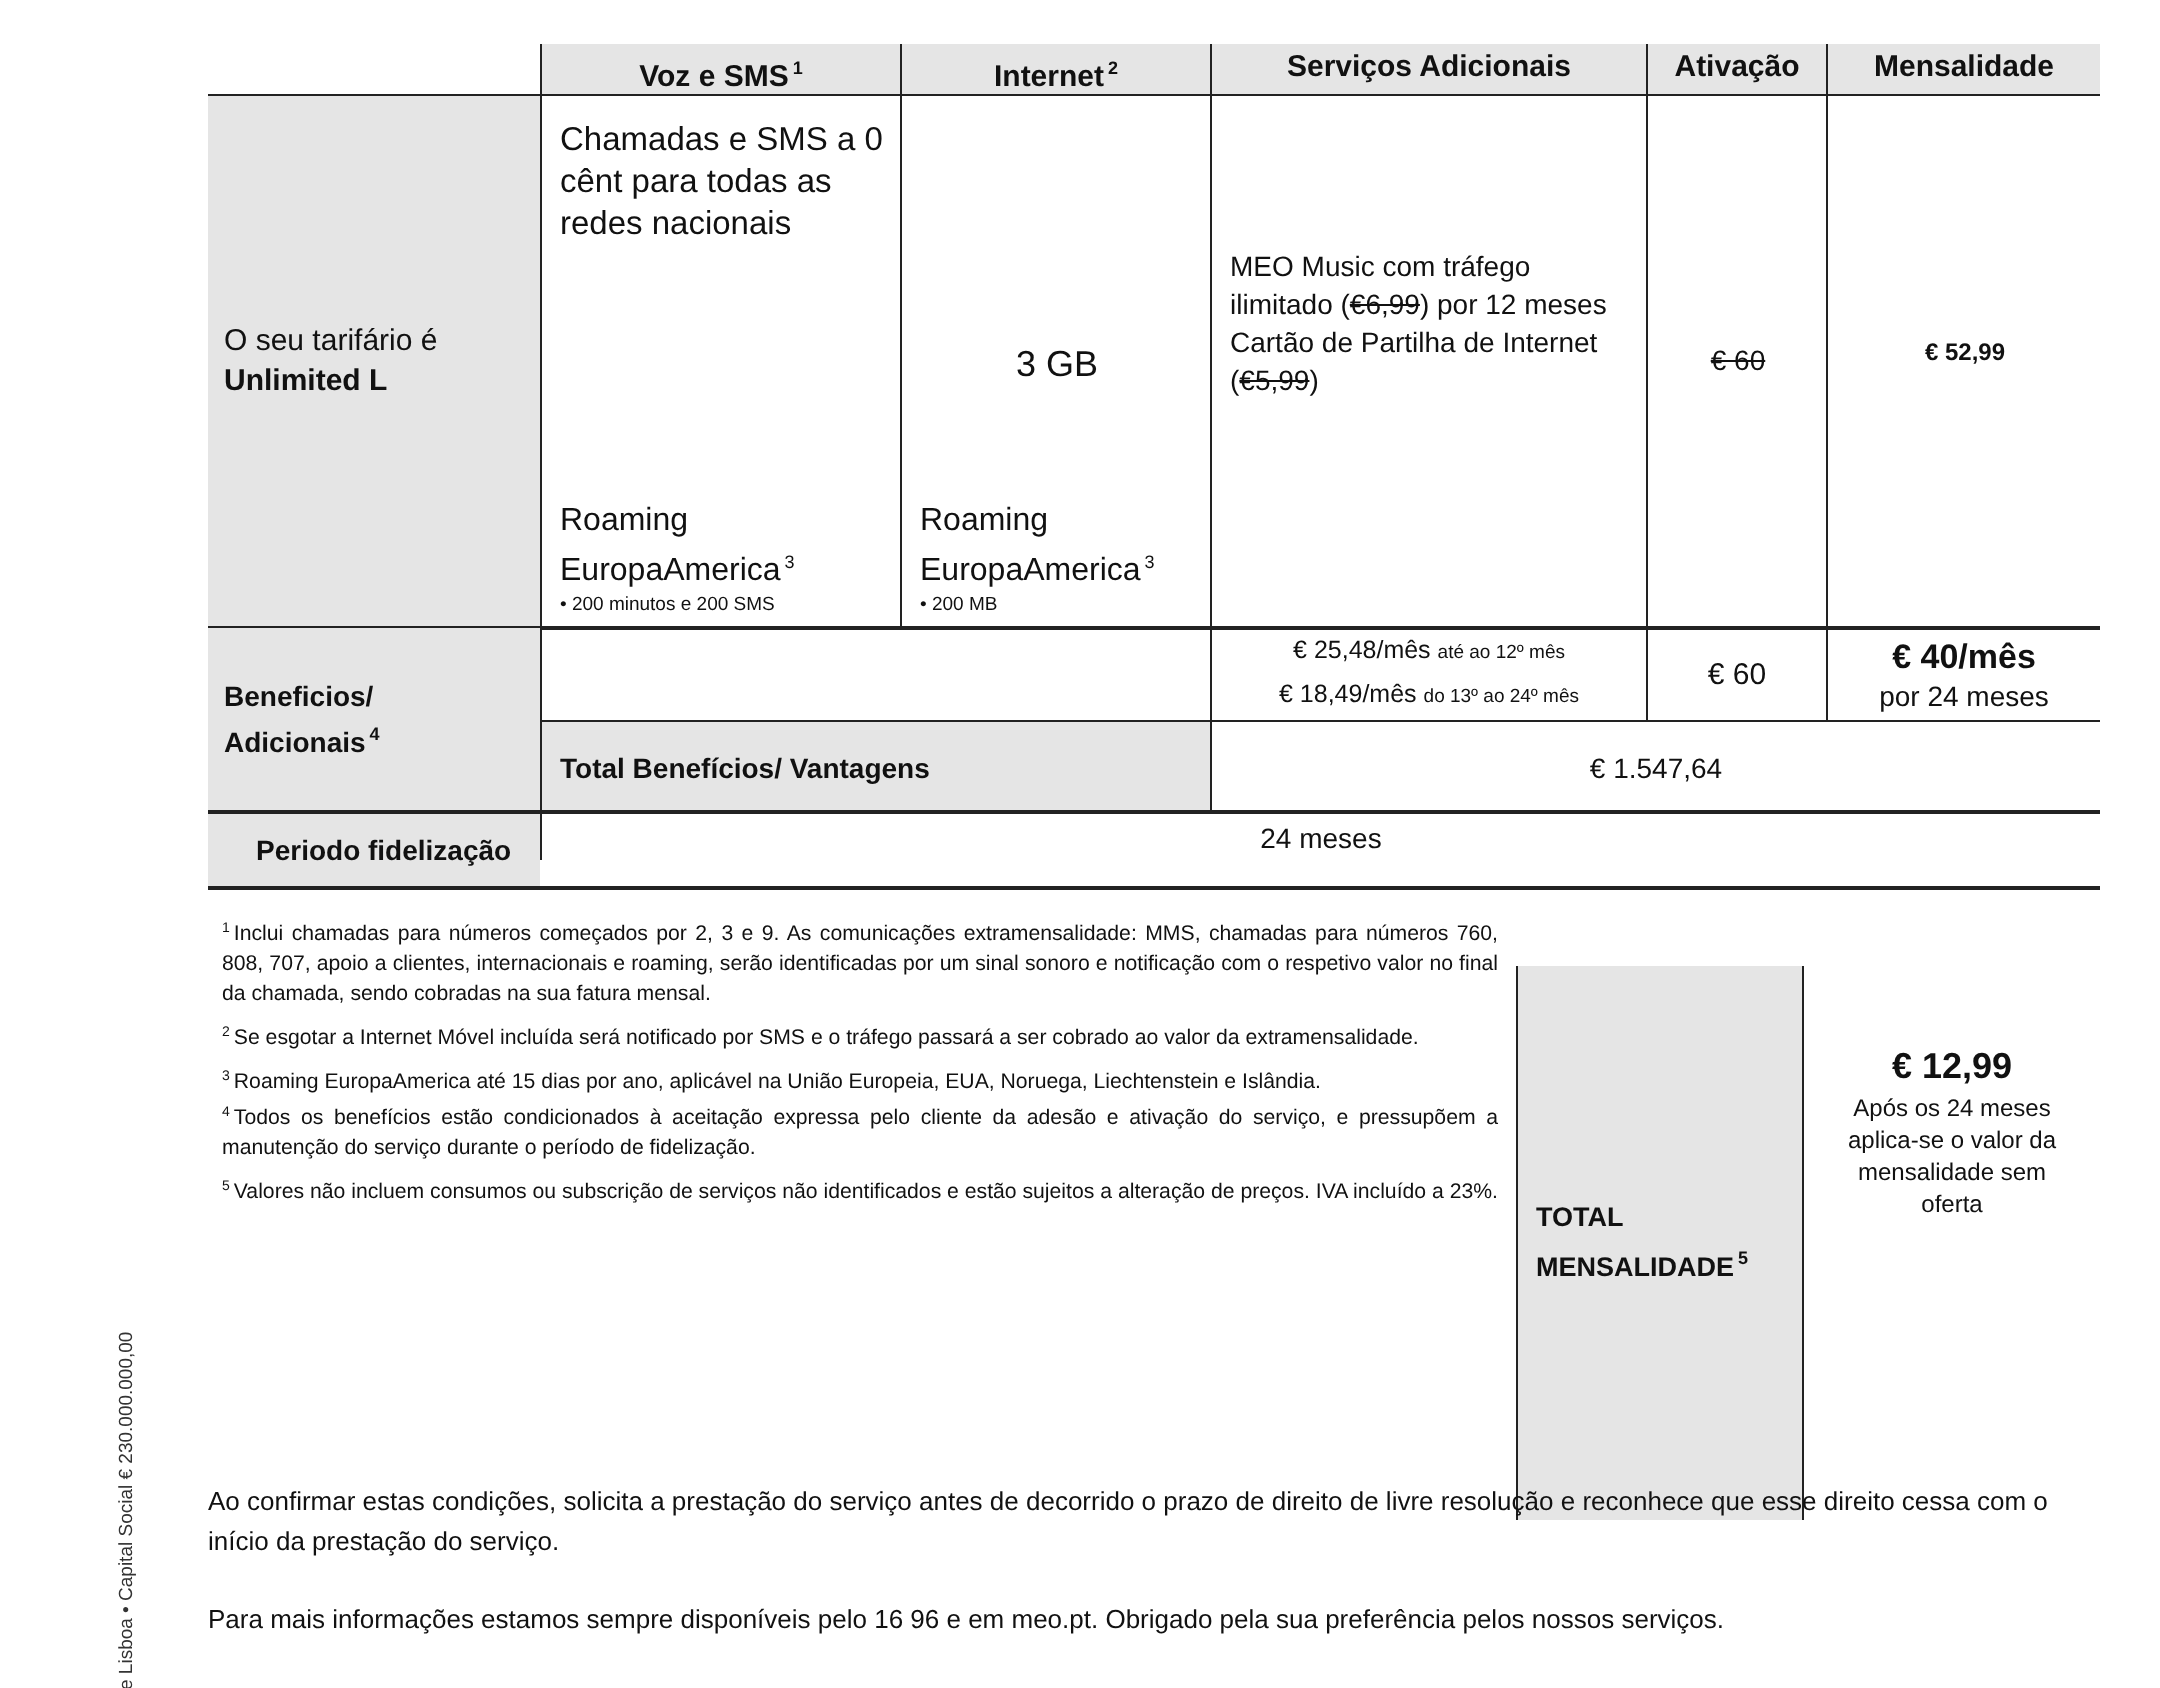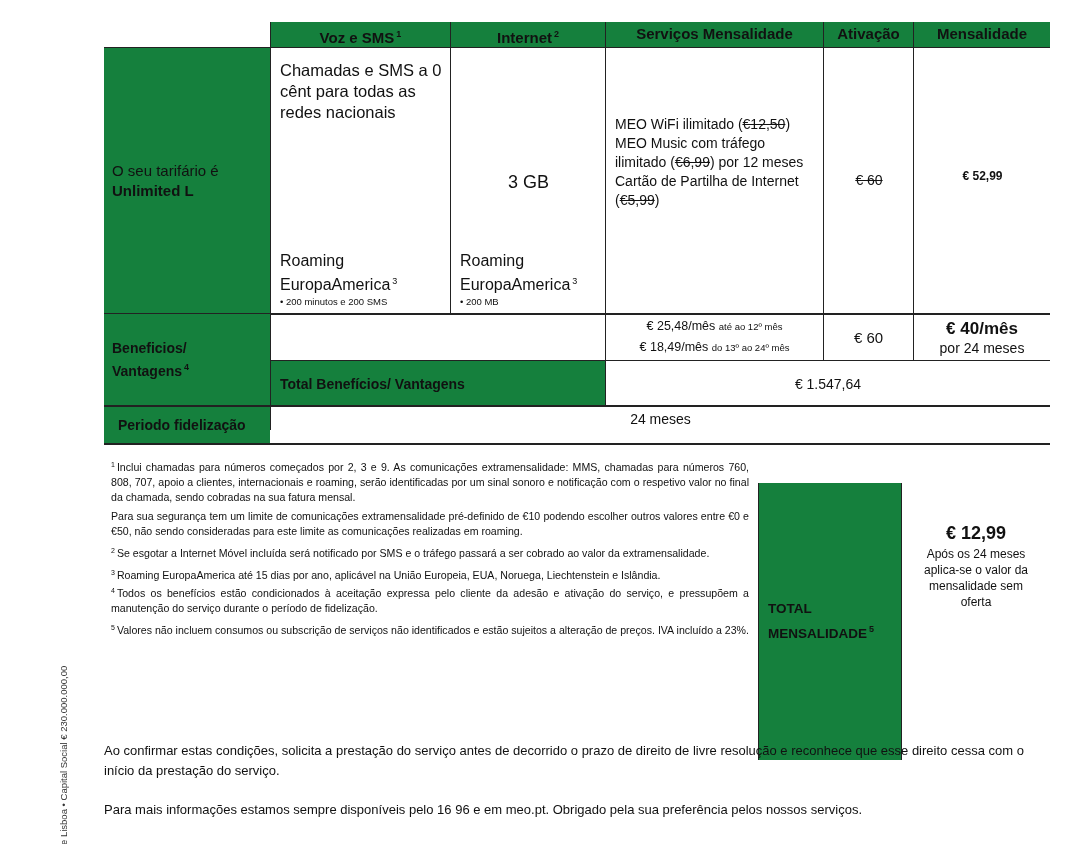--- a/index.html
+++ b/index.html
@@ -1,19 +1,19 @@
 <!DOCTYPE html>
 <html><head>
 <meta charset="utf-8">
 <style>
   html, body { margin:0; padding:0; background:#ffffff; }
   body { width:1080px; height:844px; position:relative; overflow:hidden;
          font-family:"Liberation Sans", sans-serif; color:#111; }
   .abs { position:absolute; box-sizing:border-box; }
-  .gray { background:#15803d; }
+  .gray { background:#e5e5e5; }
   .bl { border-left:1.5px solid #222; }
   .bb { border-bottom:1.5px solid #222; }
   .br { border-right:1.5px solid #222;margin-top:39px; }
   .hdr { font-weight:bold; font-size:15px; text-align:center; line-height:24px; }
   sup { font-size:9px; vertical-align:6px; margin-left:2px; }
   .strike { text-decoration:line-through; }
   .small { font-size:9.5px; line-height:13px; }
   .big { font-size:16px; line-height:20px; }
   .mid { font-size:14px; line-height:19px; }
   .center { display:flex; align-items:center; justify-content:center; text-align:center; }
@@ -25,21 +25,21 @@
 </head>
 <body>
 
 <div class="abs gray bl bb" style="left:270px;top:22px;width:180px;height:26px;">
   <div class="hdr"><span>Voz e SMS</span><sup>1</sup></div>
 </div>
 <div class="abs gray bl bb" style="left:450px;top:22px;width:155px;height:26px;">
   <div class="hdr"><span>Internet</span><sup>2</sup></div>
 </div>
 <div class="abs gray bl bb" style="left:605px;top:22px;width:218px;height:26px;">
-  <div class="hdr">Serviços Mensalidade</div>
+  <div class="hdr">Serviços Adicionais</div>
 </div>
 <div class="abs gray bl bb" style="left:823px;top:22px;width:90px;height:26px;">
   <div class="hdr">Ativação</div>
 </div>
 <div class="abs gray bl bb" style="left:913px;top:22px;width:137px;height:26px;">
   <div class="hdr">Mensalidade</div>
 </div>
 <div class="abs" style="left:104px;top:47px;width:166px;height:1.5px;background:#222;"></div>
 
 <div class="abs gray vcenter" style="left:104px;top:48px;width:166px;height:266px;padding-left:8px;">
@@ -62,65 +62,63 @@
   <div class="abs center" style="left:0;top:124px;width:155px;font-size:18px;">3 GB</div>
   <div class="abs" style="left:9px;top:203px;">
     <div class="big">Roaming</div>
     <div class="big"><span>EuropaAmerica</span><sup>3</sup></div>
     <div class="small">• 200 MB</div>
   </div>
 </div>
 
 <div class="abs bl vcenter" style="left:605px;top:48px;width:218px;height:266px;padding:0 8px 0 9px;">
   <div class="mid" style="margin-top:-38px;">
-    <div><span>MEO WiFi ilimitado (</span><span class="strike">€12,50</span><span>)</span></div>
     <div><span>MEO Music com tráfego ilimitado (</span><span class="strike">€6,99</span><span>) por 12 meses</span></div>
     <div><span>Cartão de Partilha de Internet (</span><span class="strike">€5,99</span><span>)</span></div>
   </div>
 </div>
 
 <div class="abs bl" style="left:823px;top:48px;width:90px;height:266px;">
   <div class="abs center strike" style="left:0;top:124px;width:90px;font-size:14px;">€ 60</div>
 </div>
 
 <div class="abs bl" style="left:913px;top:48px;width:137px;height:266px;">
   <div class="abs center" style="left:0;top:121px;width:137px;font-size:12px;font-weight:bold;">€ 52,99</div>
 </div>
 
 <div class="abs" style="left:104px;top:313px;width:946px;height:1.5px;background:#222;"></div>
 
 <div class="abs gray vcenter" style="left:104px;top:314px;width:166px;height:92px;padding-left:8px;">
   <div style="font-weight:bold;font-size:14px;line-height:19px;">
     <div>Beneficios/</div>
-    <div><span>Vantagens</span><sup>4</sup></div>
+    <div><span>Adicionais</span><sup>4</sup></div>
   </div>
 </div>
 <div class="abs bl bb" style="left:270px;top:314px;width:335px;height:47px;"></div>
 <div class="abs bl bb center" style="left:605px;top:314px;width:218px;height:47px;flex-direction:column;">
   <div style="font-size:12.5px;line-height:20px;"><span>€ 25,48/mês</span> <span style="font-size:9.5px;">até ao 12º mês</span></div>
   <div style="font-size:12.5px;line-height:20px;"><span>€ 18,49/mês</span> <span style="font-size:9.5px;">do 13º ao 24º mês</span></div>
 </div>
 <div class="abs bl bb center" style="left:823px;top:314px;width:90px;height:47px;font-size:15px;">€ 60</div>
 <div class="abs bl bb center" style="left:913px;top:314px;width:137px;height:47px;flex-direction:column;">
   <div style="font-weight:bold;font-size:17px;line-height:21px;">€ 40/mês</div>
   <div style="font-size:14px;line-height:18px;">por 24 meses</div>
 </div>
 
 <div class="abs gray bl vcenter" style="left:270px;top:361px;width:335px;height:45px;padding-left:9px;font-weight:bold;font-size:14px;">Total Benefícios/ Vantagens</div>
 <div class="abs bl center" style="left:605px;top:361px;width:445px;height:45px;font-size:14px;">€ 1.547,64</div>
 
 <div class="abs" style="left:104px;top:405px;width:946px;height:1.5px;background:#222;"></div>
 
-<div class="abs gray vcenter" style="left:104px;top:407px;width:166px;height:36px;padding-left:14px;font-weight:bold;font-size:14px;">Periodo fidelização</div>
+<div class="abs gray vcenter" style="left:104px;top:407px;width:166px;height:36px;padding-left:24px;font-weight:bold;font-size:14px;">Periodo fidelização</div>
 <div class="abs bl center" style="left:270px;top:407px;width:780px;height:23px;font-size:14px;">24 meses</div>
 <div class="abs" style="left:104px;top:443px;width:946px;height:1.5px;background:#222;"></div>
 
 <div class="abs notes" style="left:111px;top:457px;width:638px;">
   <p><sup>1</sup><span>Inclui chamadas para números começados por 2, 3 e 9. As comunicações extramensalidade: MMS, chamadas para números 760, 808, 707, apoio a clientes, internacionais e roaming, serão identificadas por um sinal sonoro e notificação com o respetivo valor no final da chamada, sendo cobradas na sua fatura mensal.</span></p>
-  <p><span>Para sua segurança tem um limite de comunicações extramensalidade pré-definido de €10 podendo escolher outros valores entre €0 e €50, não sendo consideradas para este limite as comunicações realizadas em roaming.</span></p>
   <p><sup>2</sup><span>Se esgotar a Internet Móvel incluída será notificado por SMS e o tráfego passará a ser cobrado ao valor da extramensalidade.</span></p>
   <p style="margin-bottom:0;"><sup>3</sup><span>Roaming EuropaAmerica até 15 dias por ano, aplicável na União Europeia, EUA, Noruega, Liechtenstein e Islândia.</span></p>
   <p><sup>4</sup><span>Todos os benefícios estão condicionados à aceitação expressa pelo cliente da adesão e ativação do serviço, e pressupõem a manutenção do serviço durante o período de fidelização.</span></p>
   <p><sup>5</sup><span>Valores não incluem  consumos ou subscrição de serviços não identificados e estão sujeitos a alteração de preços. IVA incluído a 23%.</span></p>
 </div>
 
 <div class="abs gray bl br vcenter" style="left:758px;top:444px;width:144px;height:277px;padding-left:9px;">
   <div style="font-weight:bold;font-size:13.5px;line-height:20px;">
     <div>TOTAL</div>
     <div><span>MENSALIDADE</span><sup>5</sup></div>

